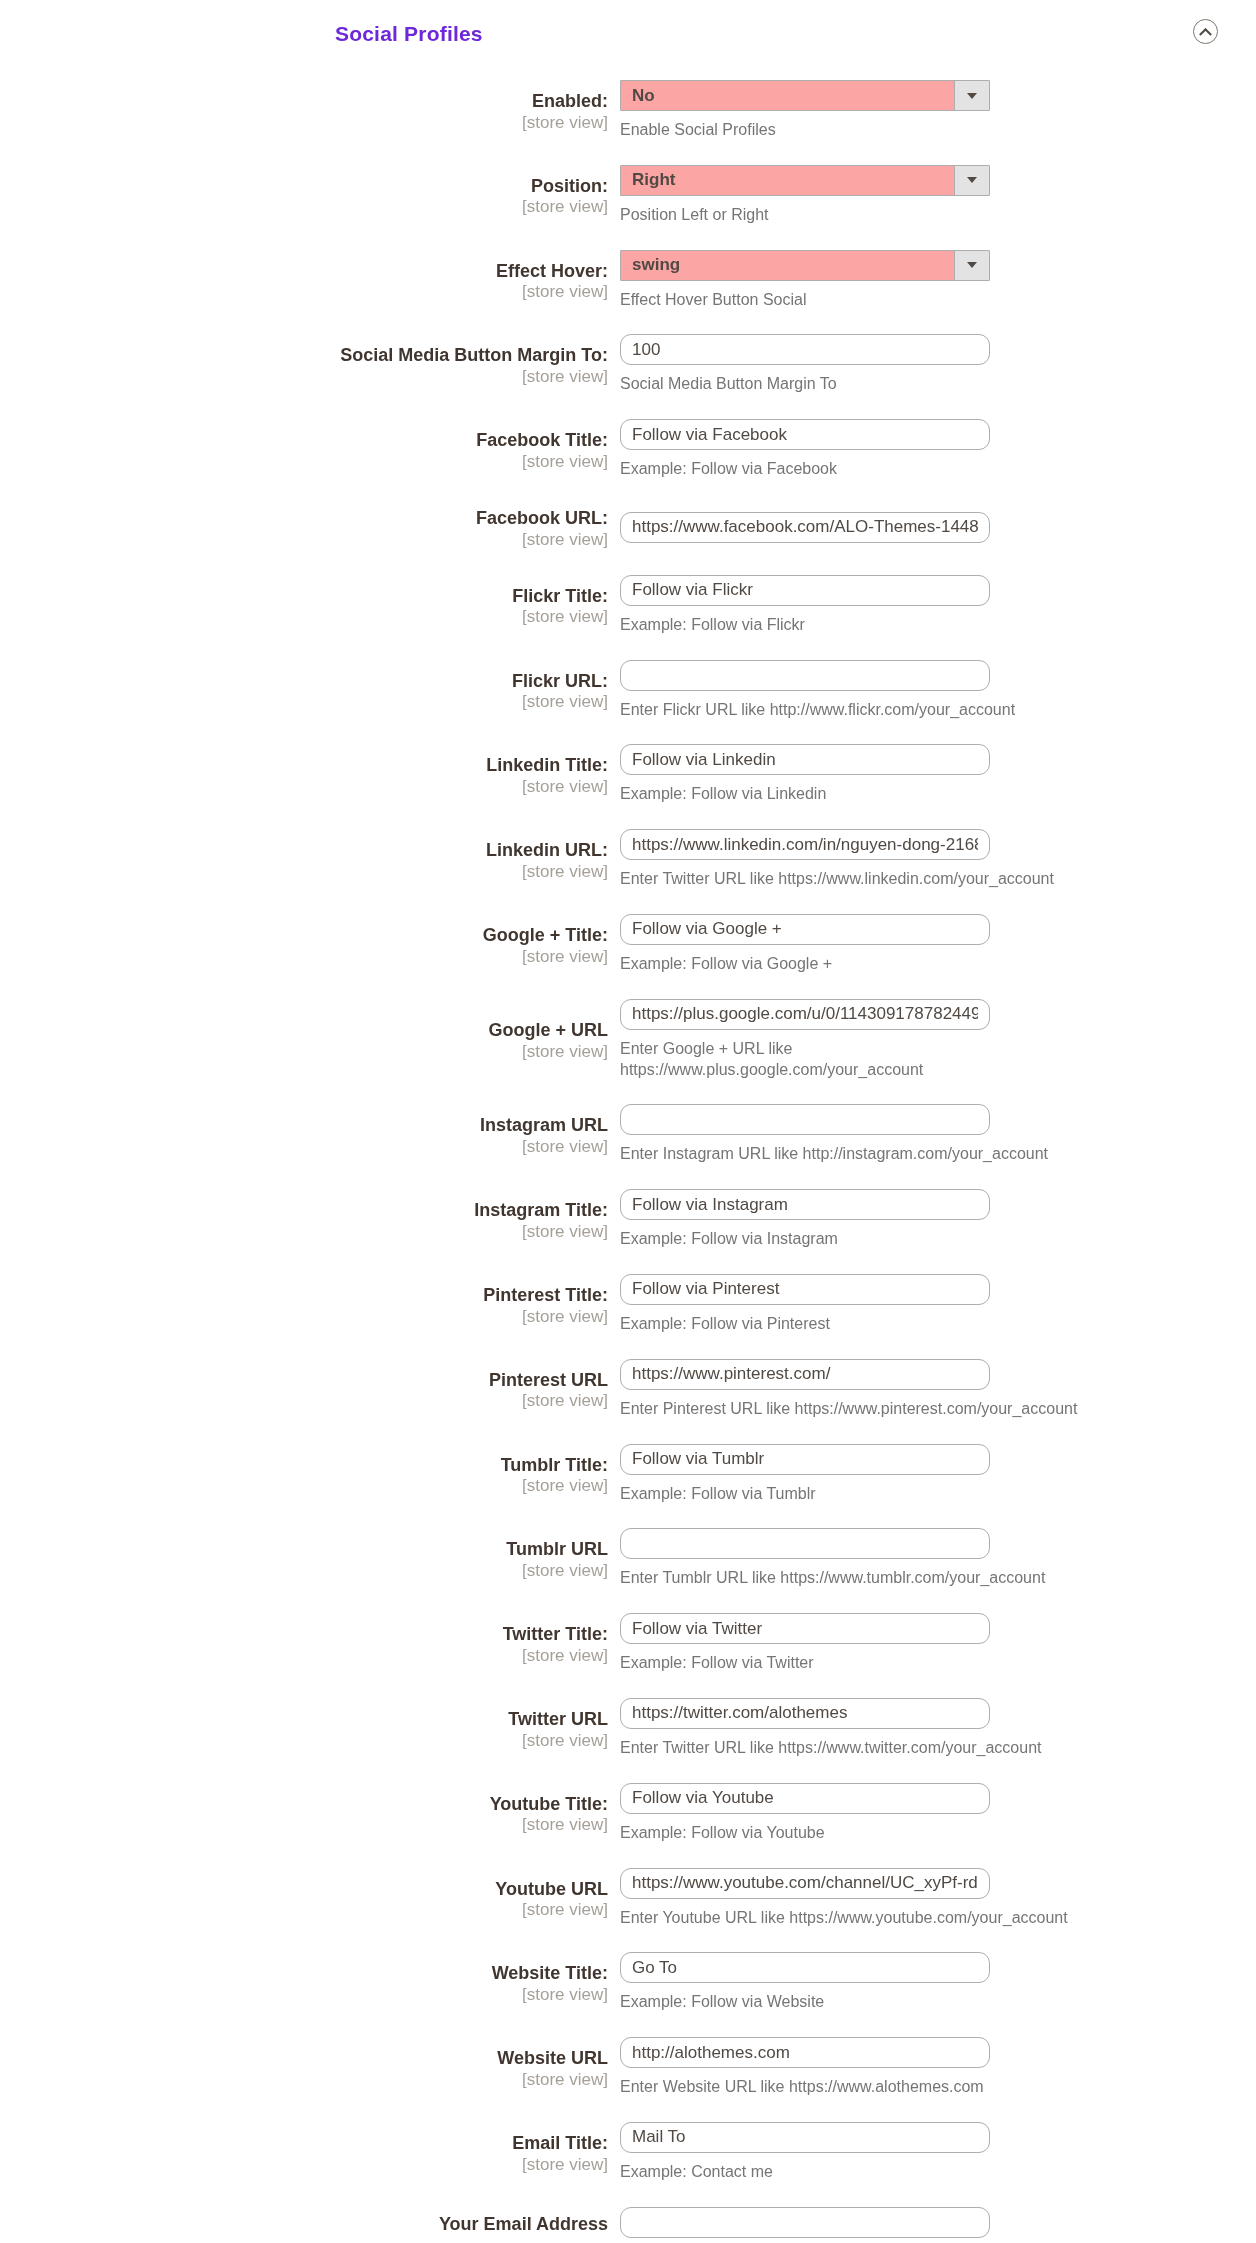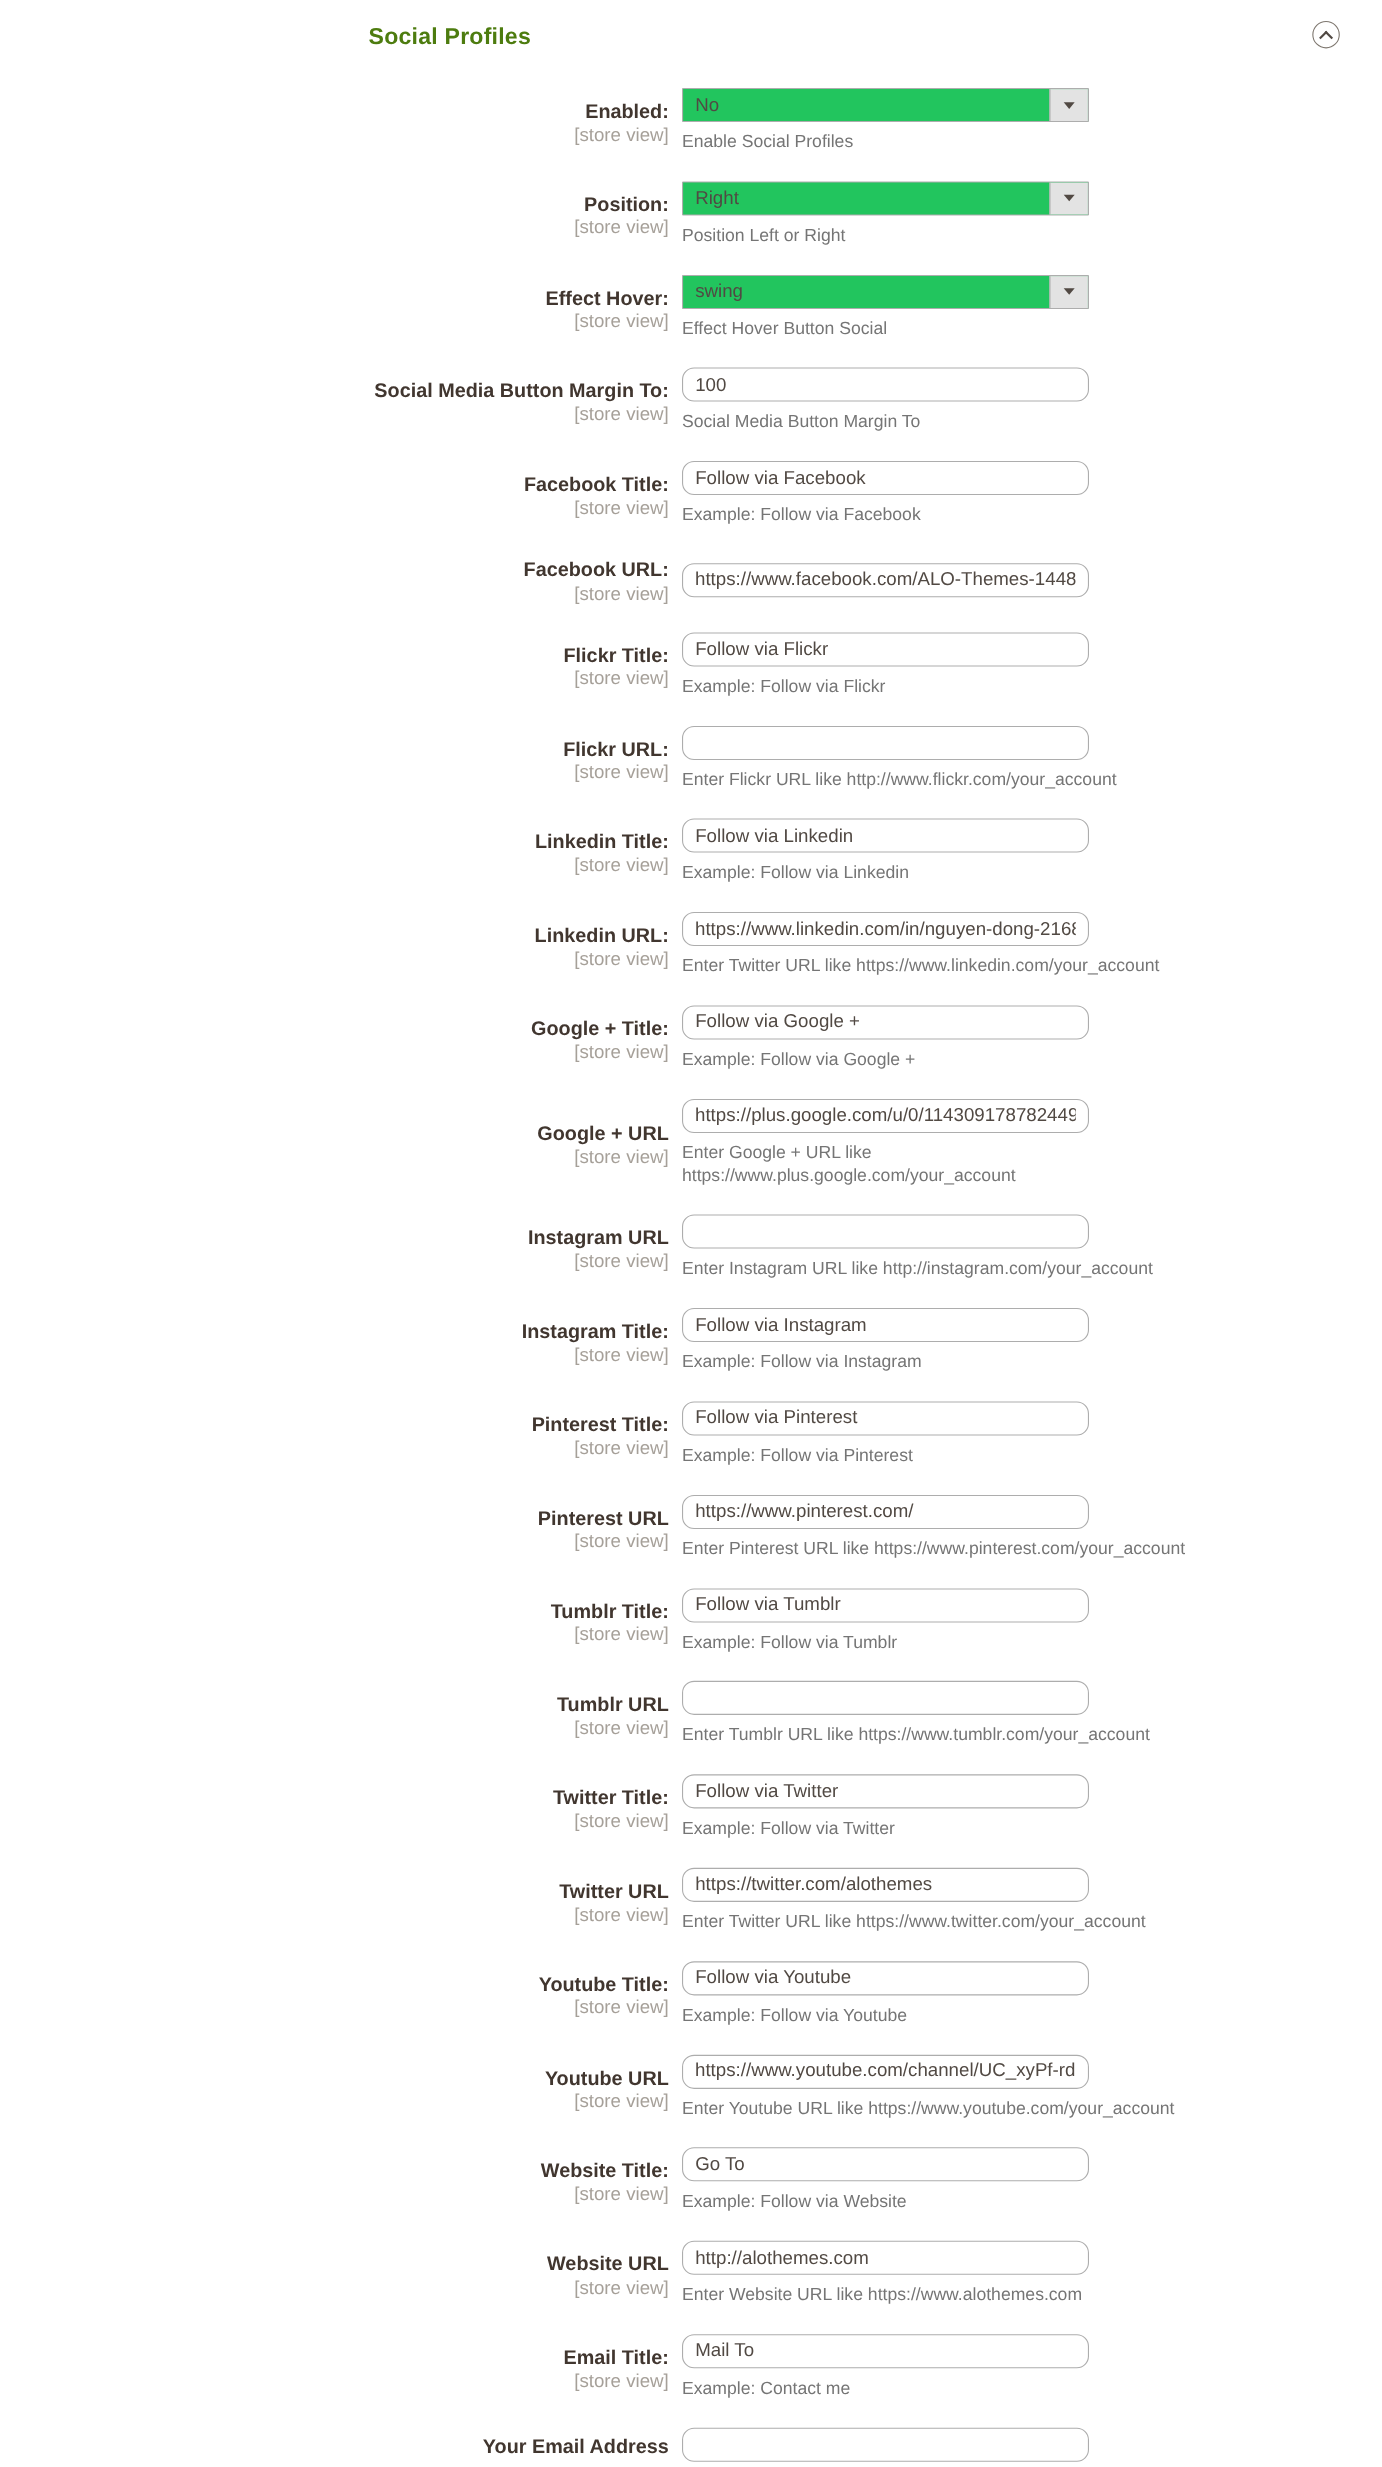--- a/index.html
+++ b/index.html
@@ -4,21 +4,21 @@
 <style>
   * { margin:0; padding:0; box-sizing:border-box; }
   html,body { background:#ffffff; }
   body {
     width:1256px; min-height:2243px;
     font-family:"Liberation Sans", sans-serif;
     color:#41362f;
     position:relative;
   }
   .section-header { position:relative; padding:22px 38px 0 335px; height:62px; }
-  .section-title { font-size:21px; font-weight:bold; color:#4d7c0f; letter-spacing:.2px; }
+  .section-title { font-size:21px; font-weight:bold; color:#6d28d9; letter-spacing:.2px; }
   .collapse-btn {
     position:absolute; top:19px; right:38px;
     width:25px; height:25px; border:1px solid #7e776f; border-radius:50%;
     background:#fff; cursor:pointer;
     display:flex; align-items:center; justify-content:center;
   }
   .chevron-up {
     width:9px; height:9px;
     border-left:2px solid #514943; border-top:2px solid #514943;
     transform:rotate(45deg) translate(2px,2px);
@@ -29,22 +29,22 @@
   .f-label { font-size:18px; font-weight:bold; color:#41362f; line-height:1.15; }
   .f-scope { font-size:17px; color:#a6a099; line-height:1.3; }
   .input-col { width:600px; }
   .f-input {
     width:370px; height:31px; border:1px solid #adadad; background:#fff;
     font-family:"Liberation Sans", sans-serif;
     font-size:17px; color:#514943; padding:0 11px; display:block;
     border-radius:11px; outline:none;
   }
   .f-select {
-    width:370px; height:31px; border:1px solid #adadad; background:#22c55e;
-    display:flex; align-items:stretch; cursor:pointer; border-radius:1px;
+    width:370px; height:31px; border:1px solid #adadad; background:#fca5a5;
+    display:flex; align-items:stretch; cursor:pointer; border-radius:1px;font-weight:bold;
   }
   .sel-text { flex:1; font-size:17px; color:#514943; padding:0 11px; display:flex; align-items:center; overflow:hidden; white-space:nowrap; }
   .sel-arrow {
     width:35px; background:#e3e3e3; border-left:1px solid #adadad;
     display:flex; align-items:center; justify-content:center;
   }
   .sel-triangle {
     width:0; height:0;
     border-left:5px solid transparent; border-right:5px solid transparent;
     border-top:6px solid #514943;

